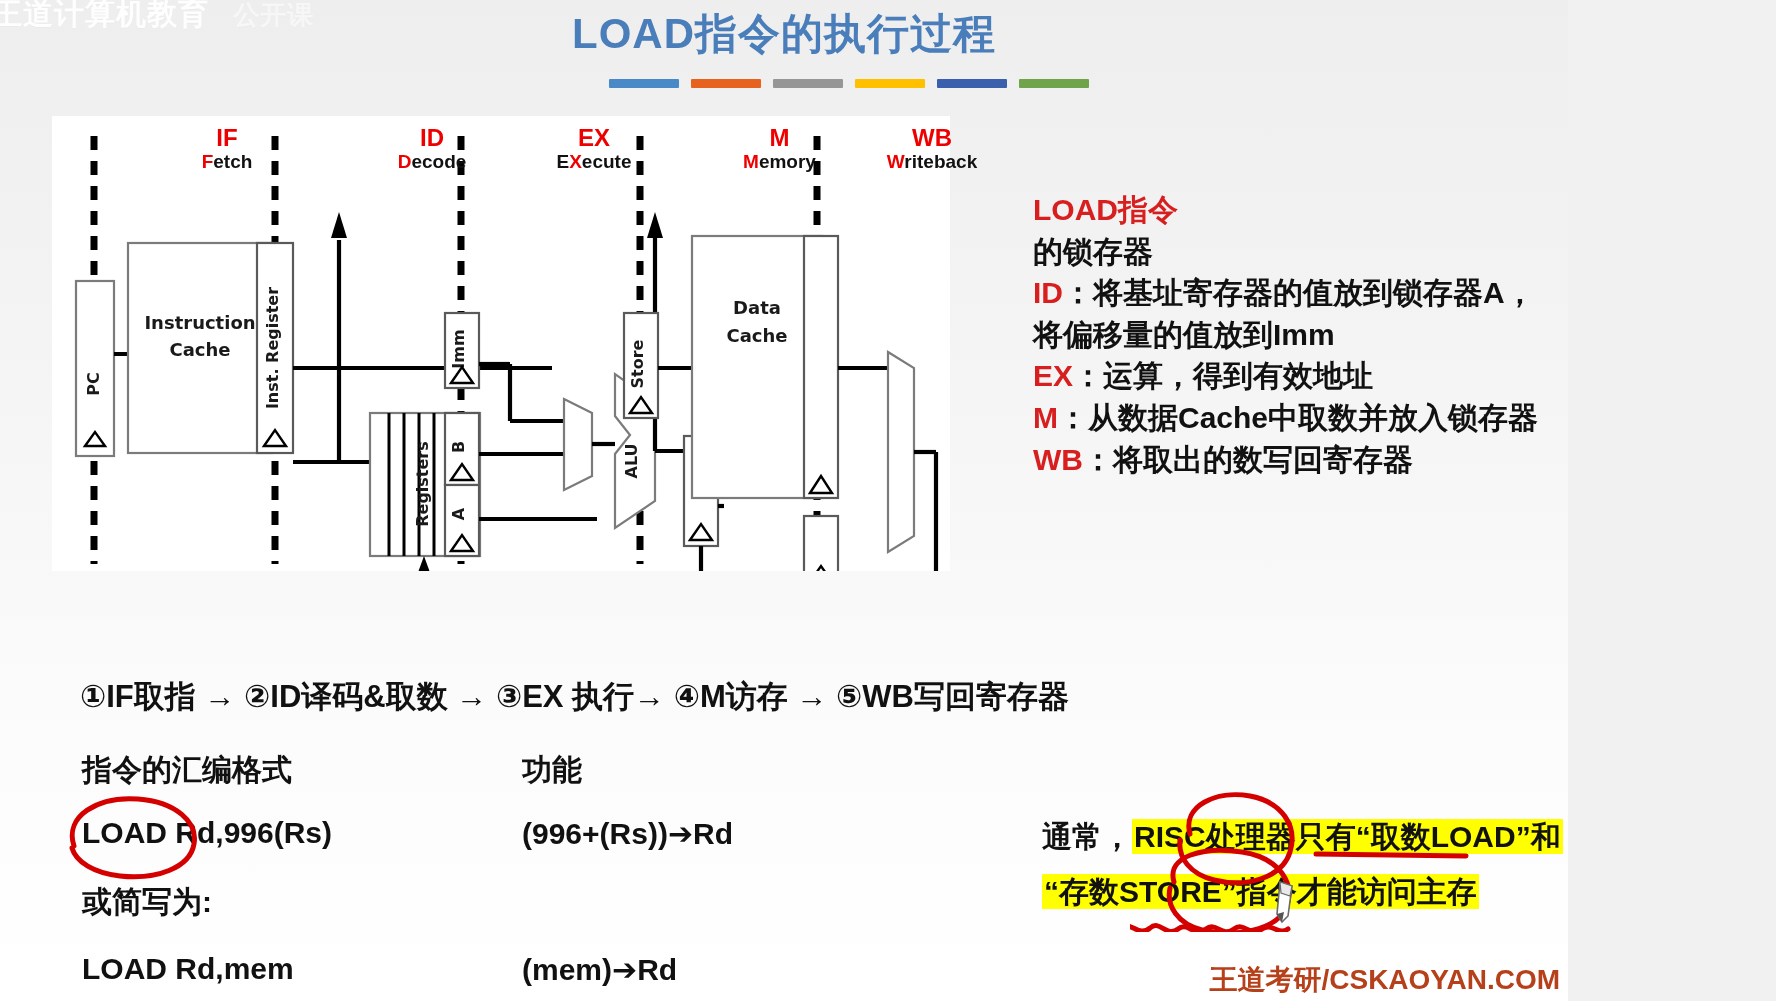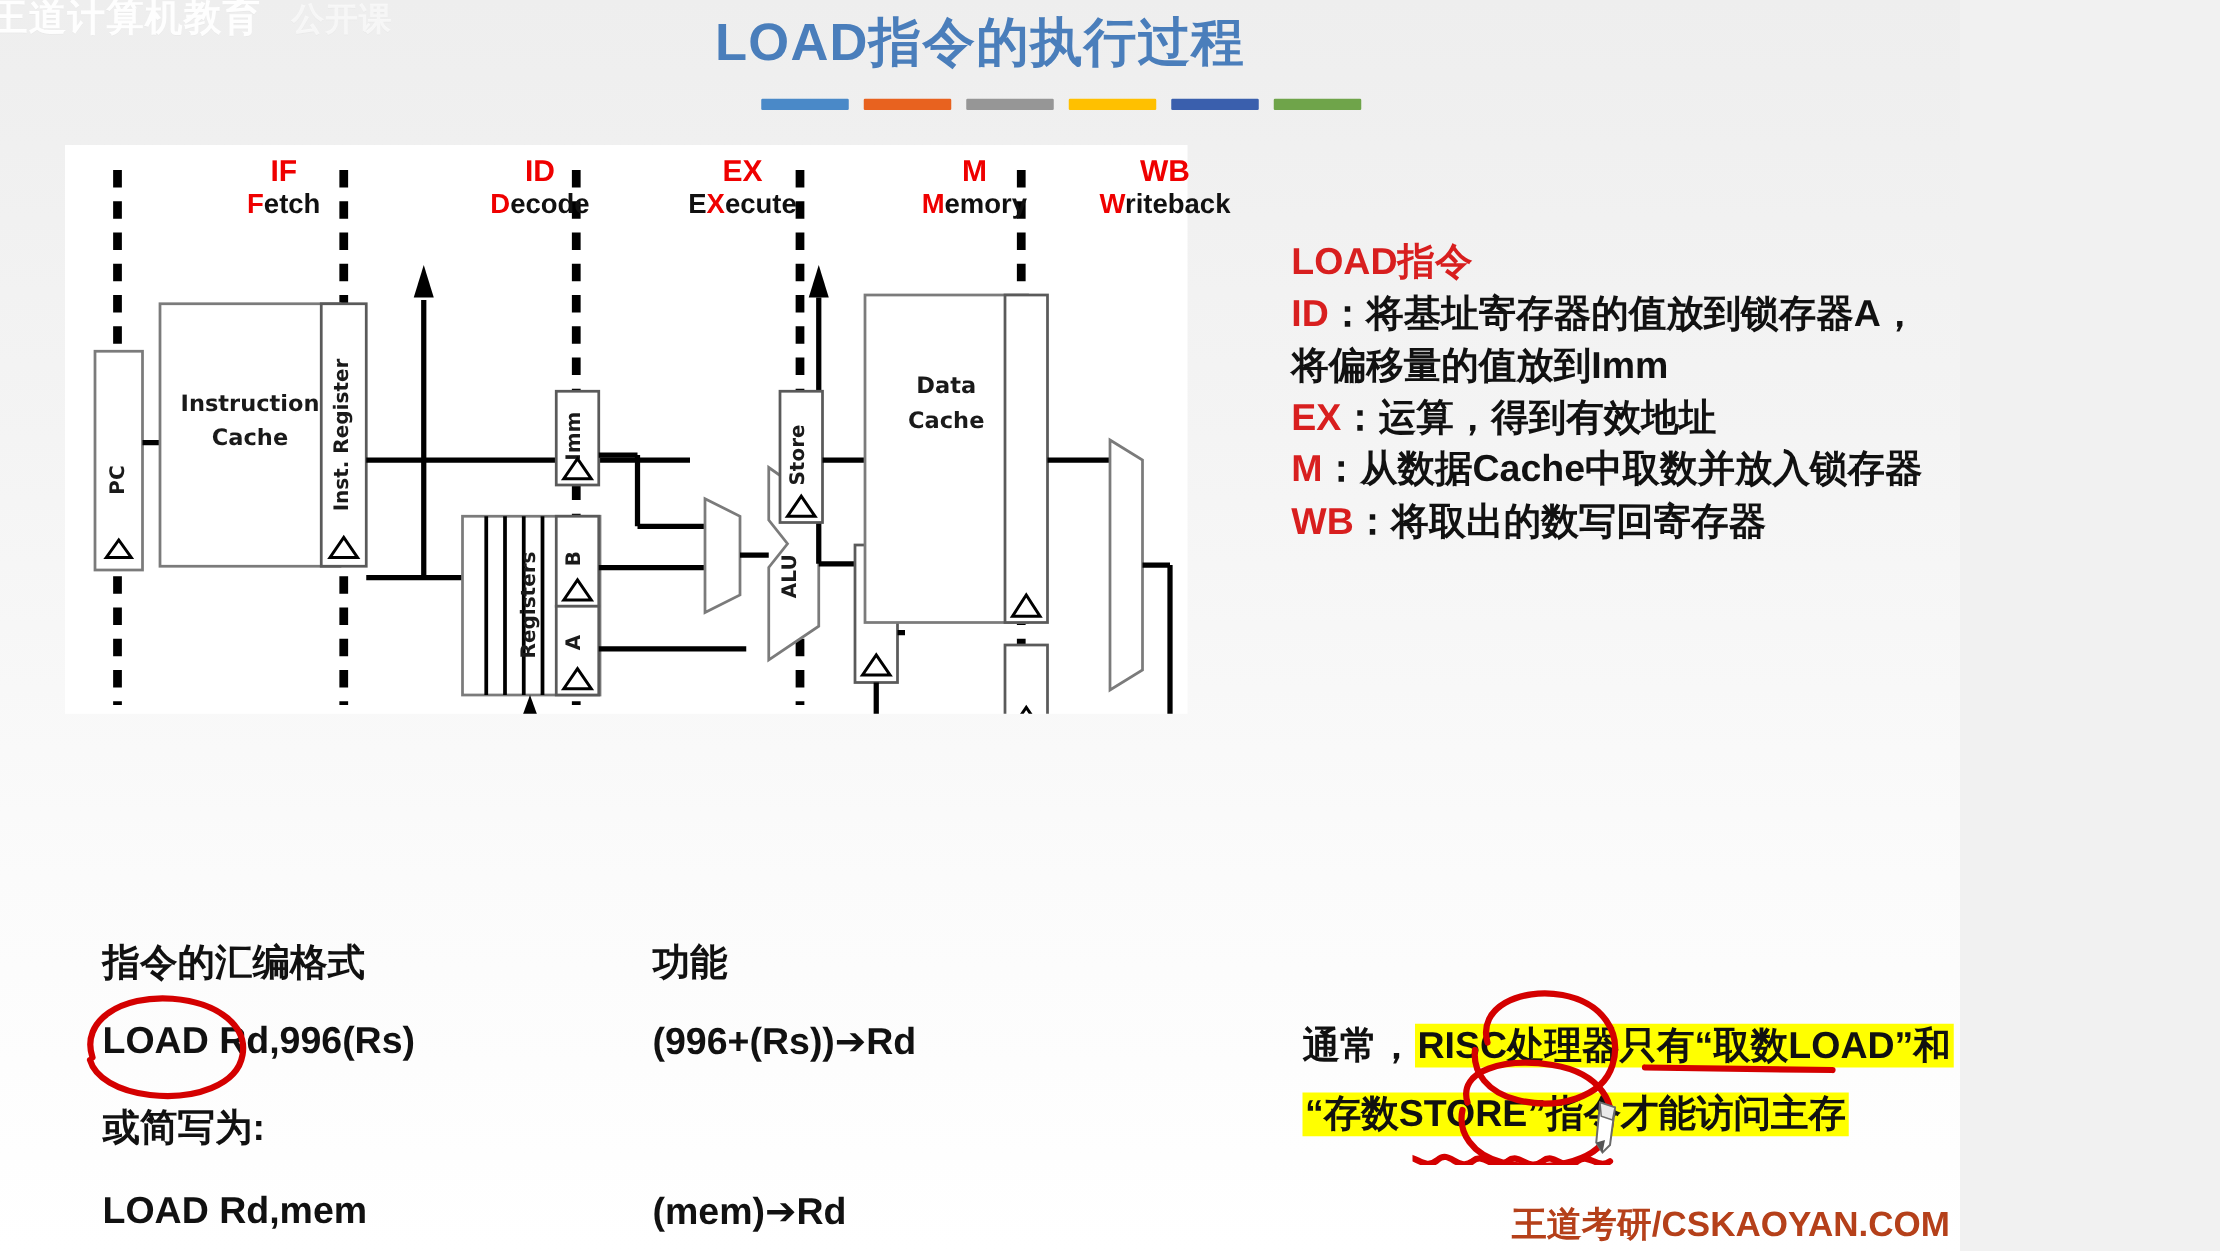--- a/index.html
+++ b/index.html
@@ -53,21 +53,21 @@
   #diagram svg { display:block; }
 
   .stage-label {
     position: absolute;
     text-align: center;
     font-weight: bold;
     line-height: 1.0;
     white-space: nowrap;
   }
   .stage-label .abbr { display:block; color:#ef0000; font-size: 24px; }
-  .stage-label .full { display:block; font-size: 22px; color:#111; margin-top:2px;}
+  .stage-label .full { display:block; font-size: 19px; color:#111; margin-top:2px;}
   .stage-label .full .hl { color:#ef0000; }
 
   
   #explain {
     position: absolute;
     left: 1033px; top: 190px;
     width: 730px;
     font-size: 30px;
     line-height: 1.32;
     color: #111;
@@ -261,27 +261,29 @@
       <polygon class="tri" points="758,466 769,450 780,466"></polygon>
 
       <polygon class="box" points="836,236 862,252 862,420 836,436"></polygon>
       <line class="wire" x1="862" y1="336" x2="884" y2="336"></line>
       <line class="wire" x1="884" y1="336" x2="884" y2="492"></line>
     </svg>
   </div>
 
   <div id="explain">
     <p class="head">LOAD指令</p>
+    <p><span>的锁存器</span></p>
     <p><span class="tag">ID</span><span>：将基址寄存器的值放到锁存器A，</span></p>
     <p><span>将偏移量的值放到Imm</span></p>
     <p><span class="tag">EX</span><span>：运算，得到有效地址</span></p>
     <p><span class="tag">M</span><span>：从数据Cache中取数并放入锁存器</span></p>
     <p><span class="tag">WB</span><span>：将取出的数写回寄存器</span></p>
   </div>
 
+  <div id="steps">①IF取指 → ②ID译码&amp;取数 → ③EX 执行→ ④M访存 → ⑤WB写回寄存器</div>
 
   <div id="fmt">
     <div class="row">
       <span class="c1">指令的汇编格式</span>
       <span class="c2">功能</span>
     </div>
     <div class="row">
       <span class="c1">LOAD  Rd,996(Rs)</span>
       <span class="c2">(996+(Rs))➔Rd</span>
     </div>

